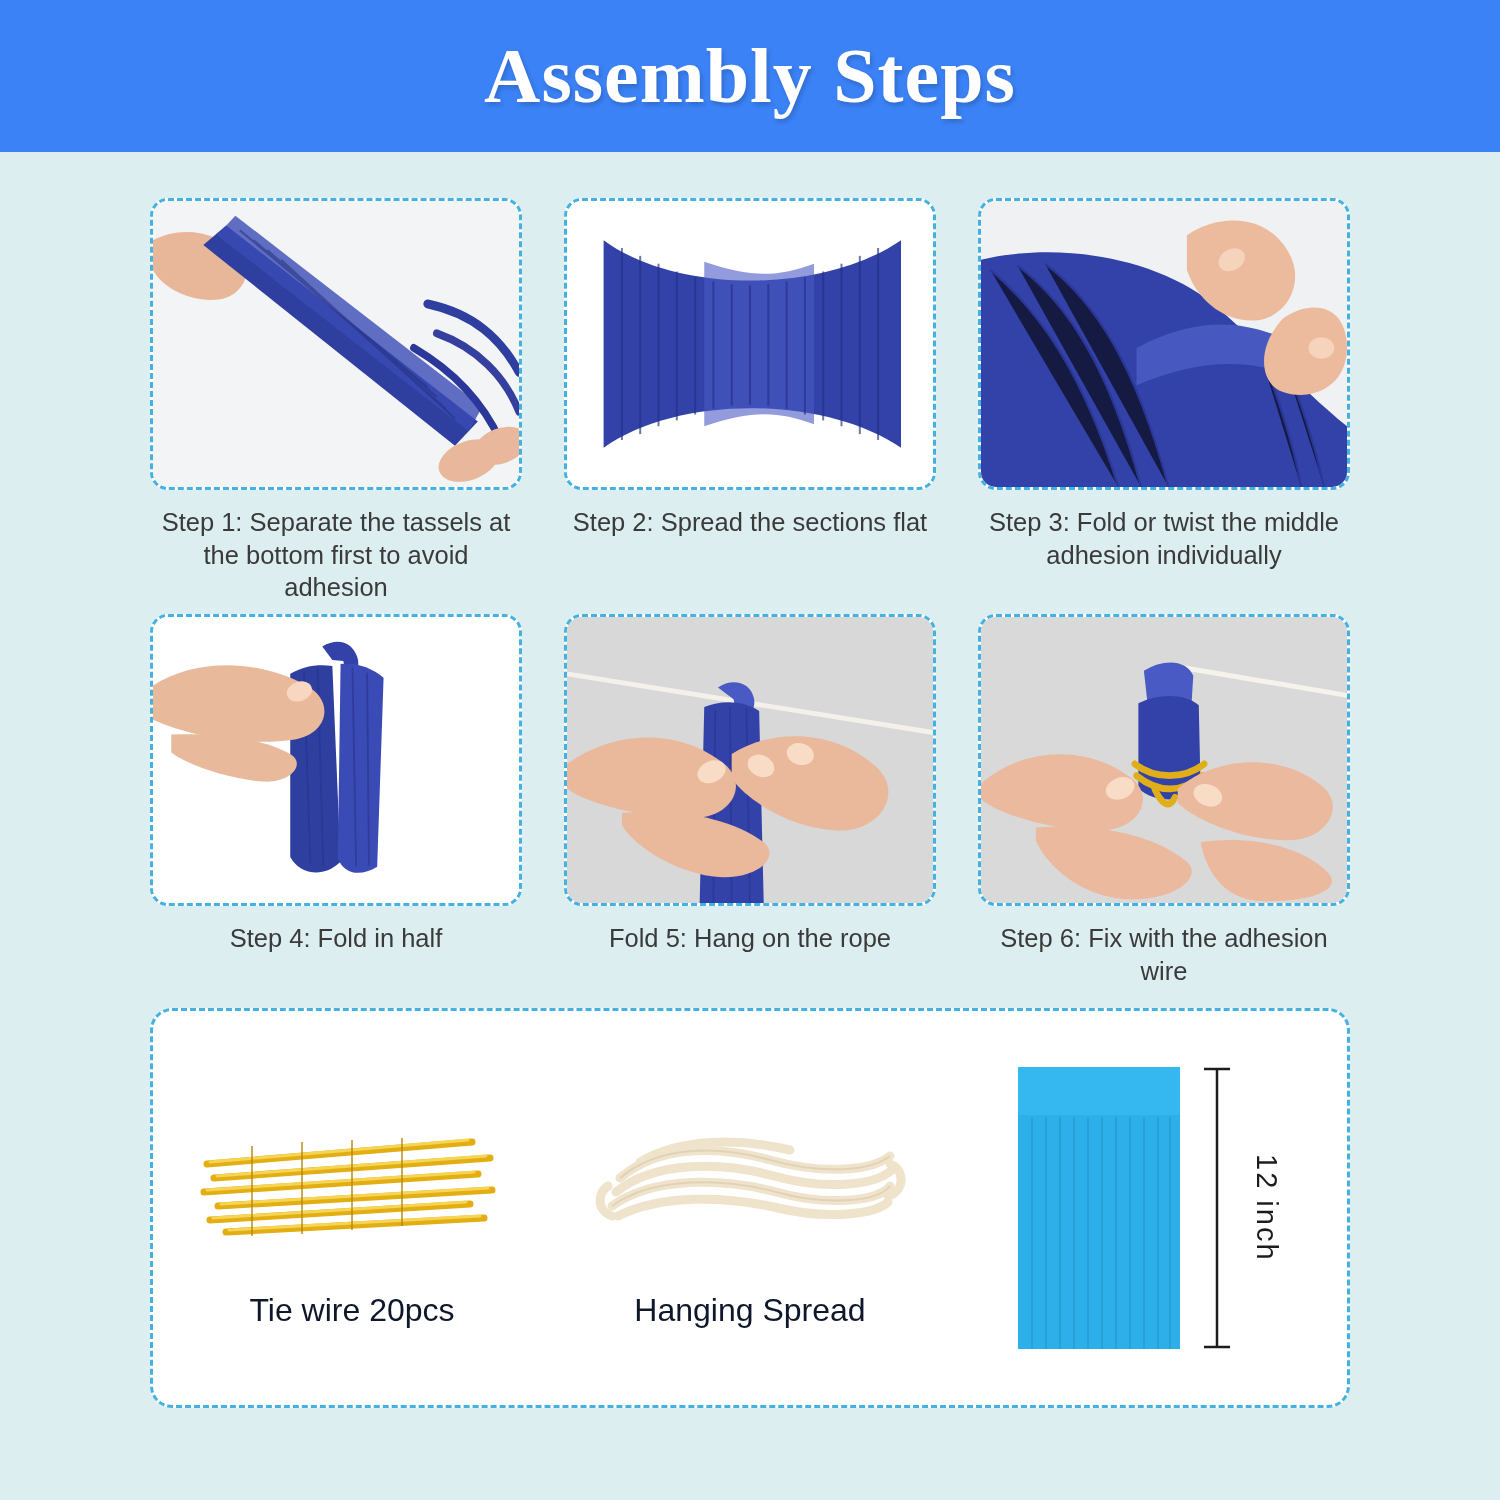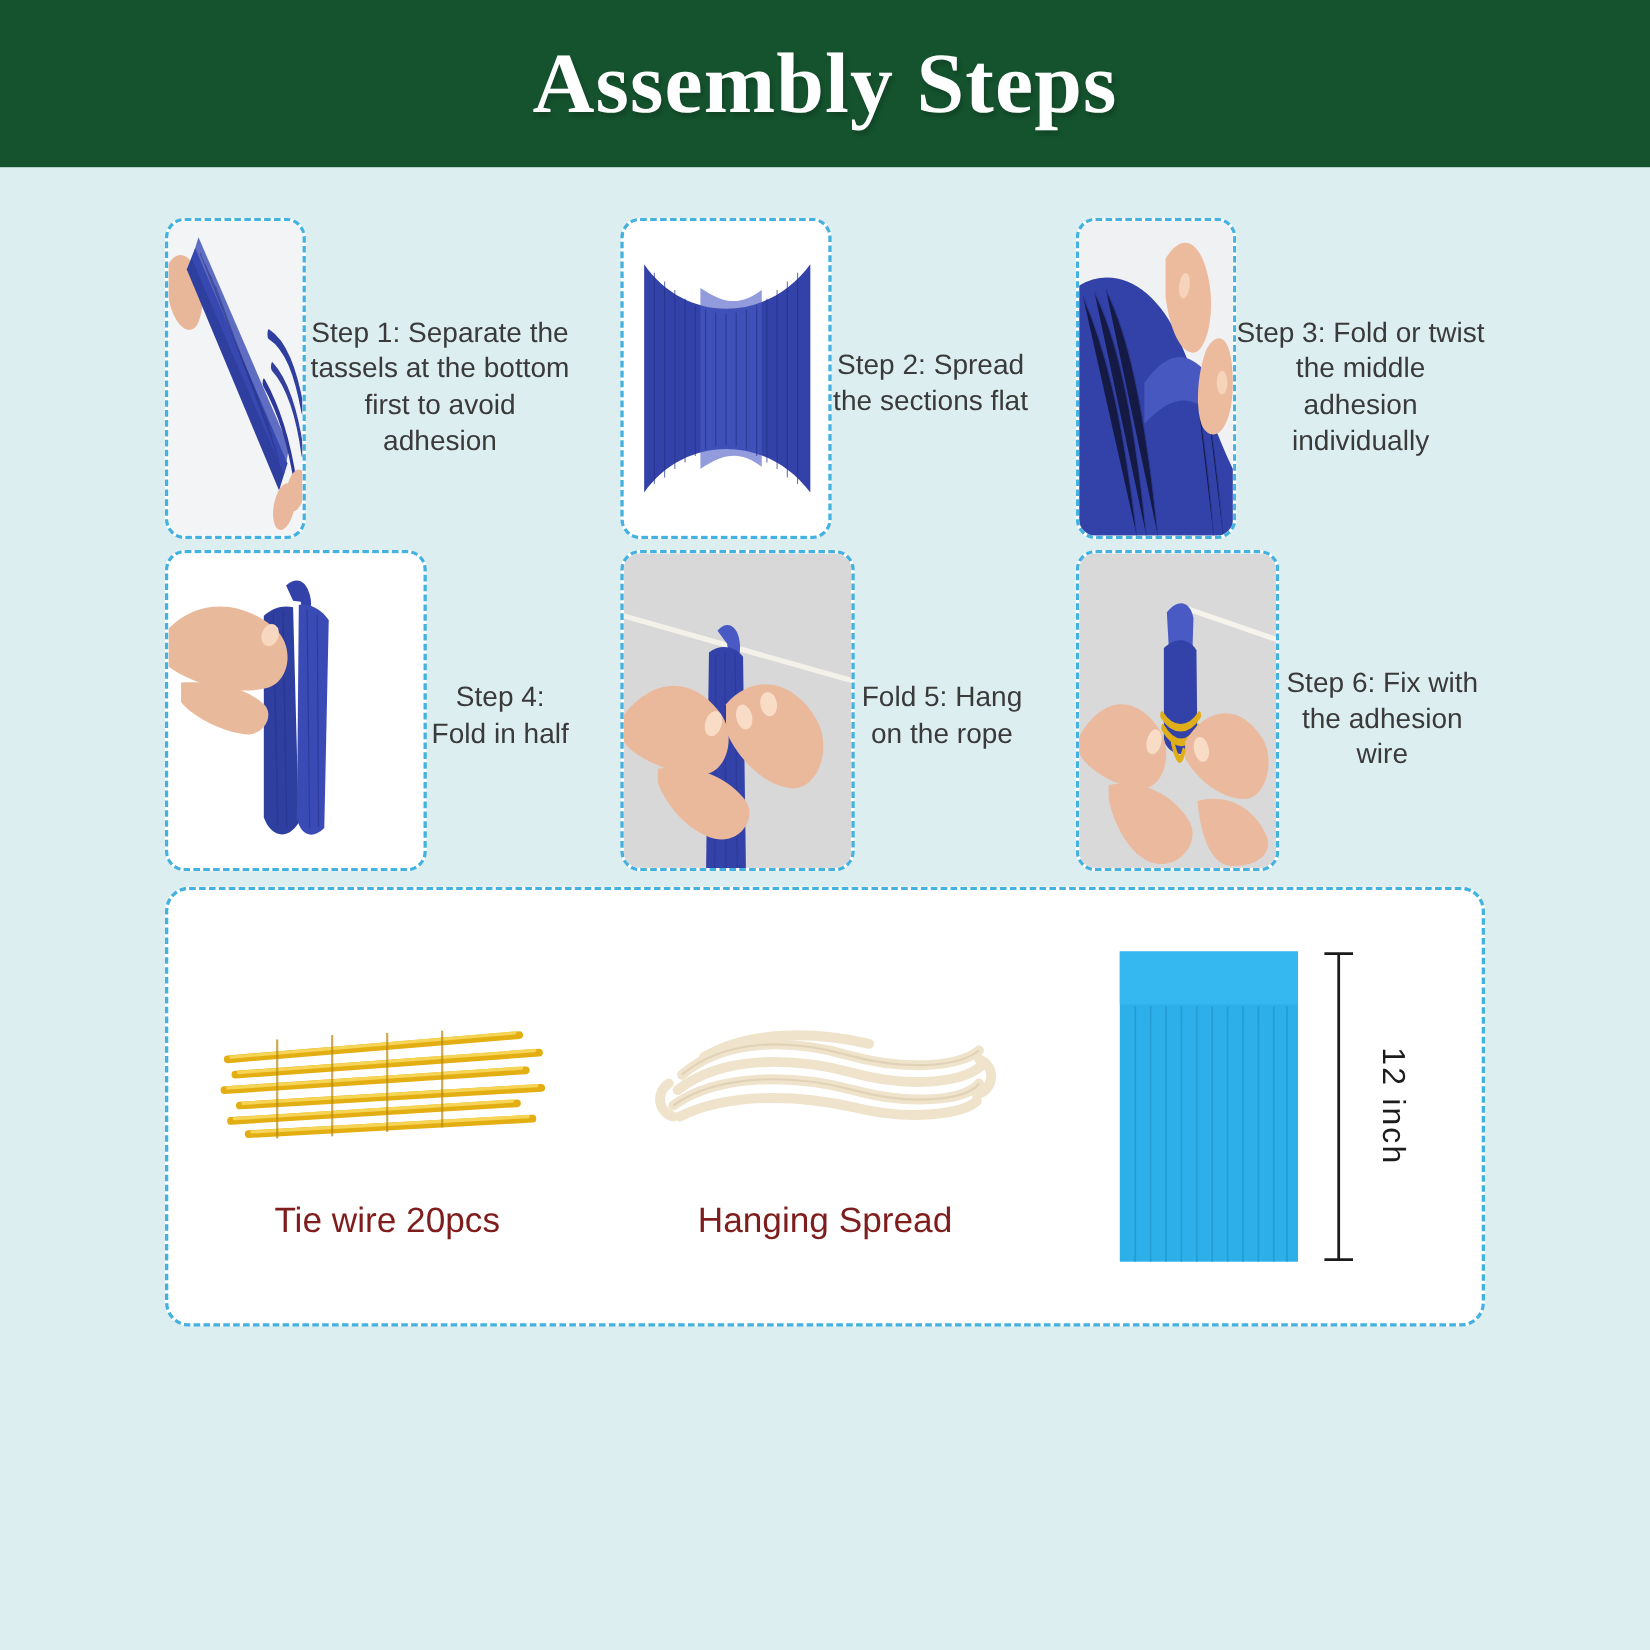--- a/index.html
+++ b/index.html
@@ -10,21 +10,21 @@
     width: 1500px;
     height: 1500px;
     background: #dceef0;
     font-family: "Liberation Sans", sans-serif;
     overflow: hidden;
   }
 
   
   .header {
     height: 152px;
-    background: #14532d;
+    background: #3b82f6;
     display: flex;
     align-items: center;
     justify-content: center;
   }
   .header-title {
     color: #ffffff;
     font-family: "Liberation Serif", serif;
     font-weight: bold;
     font-size: 78px;
     letter-spacing: 1px;
@@ -39,20 +39,21 @@
 
   .steps-grid {
     display: grid;
     grid-template-columns: repeat(3, 1fr);
     column-gap: 42px;
     row-gap: 10px;
   }
 
   .step-cell {
     display: flex;
+    flex-direction: column;
     align-items: center;
   }
 
   .photo-frame {
     width: 100%;
     height: 292px;
     border: 3px dashed #44b2e0;
     border-radius: 18px;
     background: #ffffff;
     box-sizing: border-box;
@@ -92,21 +93,21 @@
   }
   .supply-art {
     height: 200px;
     width: 100%;
     display: flex;
     align-items: center;
     justify-content: center;
   }
   .supply-label {
     font-size: 32px;
-    color: #7f1d1d;
+    color: #0f172a;
     margin-top: 6px;
     text-align: center;
   }
   .dimension-label {
     font-size: 29px;
     color: #1c1c1c;
     writing-mode: vertical-rl;
     letter-spacing: 2px;
   }
 

